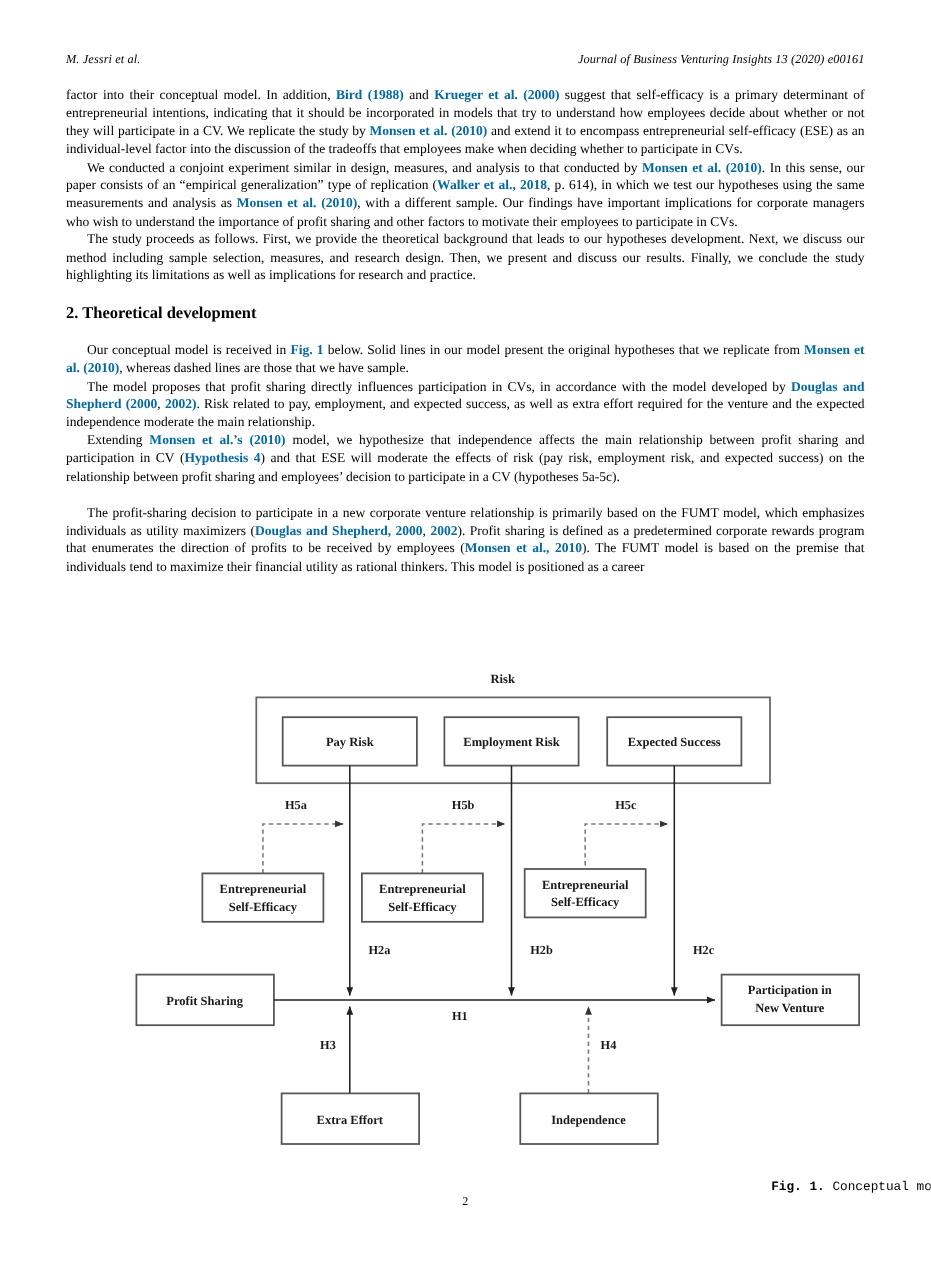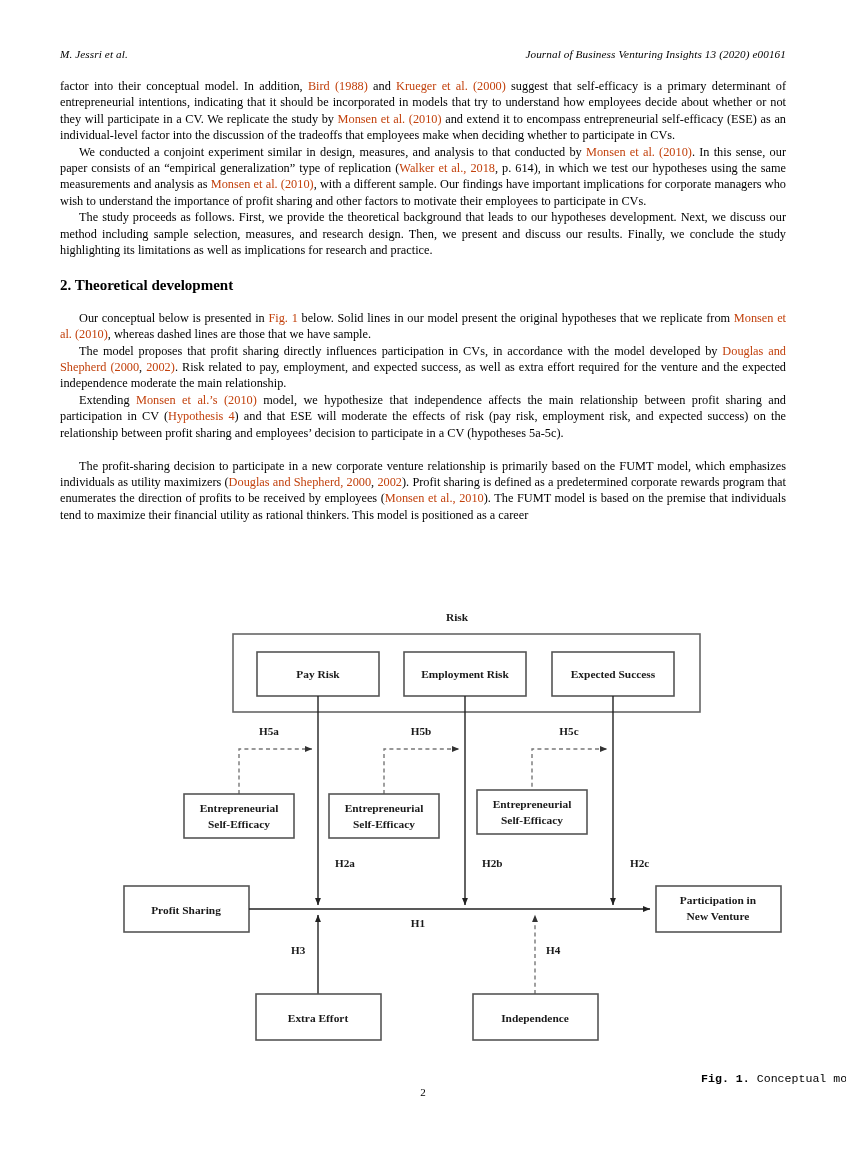--- a/index.html
+++ b/index.html
@@ -24,21 +24,21 @@
   p.para {
     margin:0 0 0 0;
     font-size:12.3px;
     line-height:16.4px;
     text-align:justify;
     text-justify:inter-word;
     hyphens:none;
   }
   p.indent { text-indent:19px; }
 
-  .lnk { color:#c2410c; }
+  .lnk { color:#0369a1;font-weight:bold; }
   .ital { }
 
   h2.sec {
     font-size:15px; font-weight:bold; margin:19px 0 0 0; line-height:16px;
   }
   h3.subsec {
     font-size:12.2px; font-style:italic; font-weight:normal;
     margin:19px 0 0 0; line-height:16px;
   }
   .gap { height:16.4px; }
@@ -78,21 +78,21 @@
     <p class="para"><span>factor into their conceptual model. In addition, </span><span class="lnk">Bird (1988)</span><span> and </span><span class="lnk">Krueger et al. (2000)</span><span> suggest that self-efficacy is a primary determinant of entrepreneurial intentions, indicating that it should be incorporated in models that try to understand how employees decide about whether or not they will participate in a CV. We replicate the study by </span><span class="lnk">Monsen et al. (2010)</span><span> and extend it to encompass entrepreneurial self-efficacy (ESE) as an individual-level factor into the discussion of the tradeoffs that employees make when deciding whether to participate in CVs.</span></p>
 
     <p class="para indent"><span>We conducted a conjoint experiment similar in design, measures, and analysis to that conducted by </span><span class="lnk">Monsen et al. (2010)</span><span>. In this sense, our paper consists of an “</span><span class="ital">empirical generalization</span><span>” type of replication (</span><span class="lnk">Walker et al., 2018</span><span>, p. 614), in which we test our hypotheses using the same measurements and analysis as </span><span class="lnk">Monsen et al. (2010)</span><span>, with a different sample. Our findings have important implications for corporate managers who wish to understand the importance of profit sharing and other factors to motivate their employees to participate in CVs.</span></p>
 
     <p class="para indent">The study proceeds as follows. First, we provide the theoretical background that leads to our hypotheses development. Next, we discuss our method including sample selection, measures, and research design. Then, we present and discuss our results. Finally, we conclude the study highlighting its limitations as well as implications for research and practice.</p>
 
     <h2 class="sec">2.  Theoretical development</h2>
 
     <div class="gap"></div>
 
-    <p class="para indent"><span>Our conceptual below is presented in </span><span class="lnk">Fig. 1</span><span> below. Solid lines in our model present the original hypotheses that we replicate from </span><span class="lnk">Monsen et al. (2010)</span><span>, whereas dashed lines are those that we have sample.</span></p>
+    <p class="para indent"><span>Our conceptual model is received in </span><span class="lnk">Fig. 1</span><span> below. Solid lines in our model present the original hypotheses that we replicate from </span><span class="lnk">Monsen et al. (2010)</span><span>, whereas dashed lines are those that we have sample.</span></p>
 
     <p class="para indent"><span>The model proposes that profit sharing directly influences participation in CVs, in accordance with the model developed by </span><span class="lnk">Douglas and Shepherd (2000</span><span>, </span><span class="lnk">2002)</span><span>. Risk related to pay, employment, and expected success, as well as extra effort required for the venture and the expected independence moderate the main relationship.</span></p>
 
     <p class="para indent"><span>Extending </span><span class="lnk">Monsen et al.’s (2010)</span><span> model, we hypothesize that independence affects the main relationship between profit sharing and participation in CV (</span><span class="lnk">Hypothesis 4</span><span>) and that ESE will moderate the effects of risk (pay risk, employment risk, and expected success) on the relationship between profit sharing and employees’ decision to participate in a CV (hypotheses 5a-5c).</span></p>
 
 
     <div class="gap"></div>
 
     <p class="para indent"><span>The profit-sharing decision to participate in a new corporate venture relationship is primarily based on the FUMT model, which emphasizes individuals as utility maximizers (</span><span class="lnk">Douglas and Shepherd, 2000</span><span>, </span><span class="lnk">2002</span><span>). Profit sharing is defined as a predetermined corporate rewards program that enumerates the direction of profits to be received by employees (</span><span class="lnk">Monsen et al., 2010</span><span>). The FUMT model is based on the premise that individuals tend to maximize their financial utility as rational thinkers. This model is positioned as a career</span></p>
 

